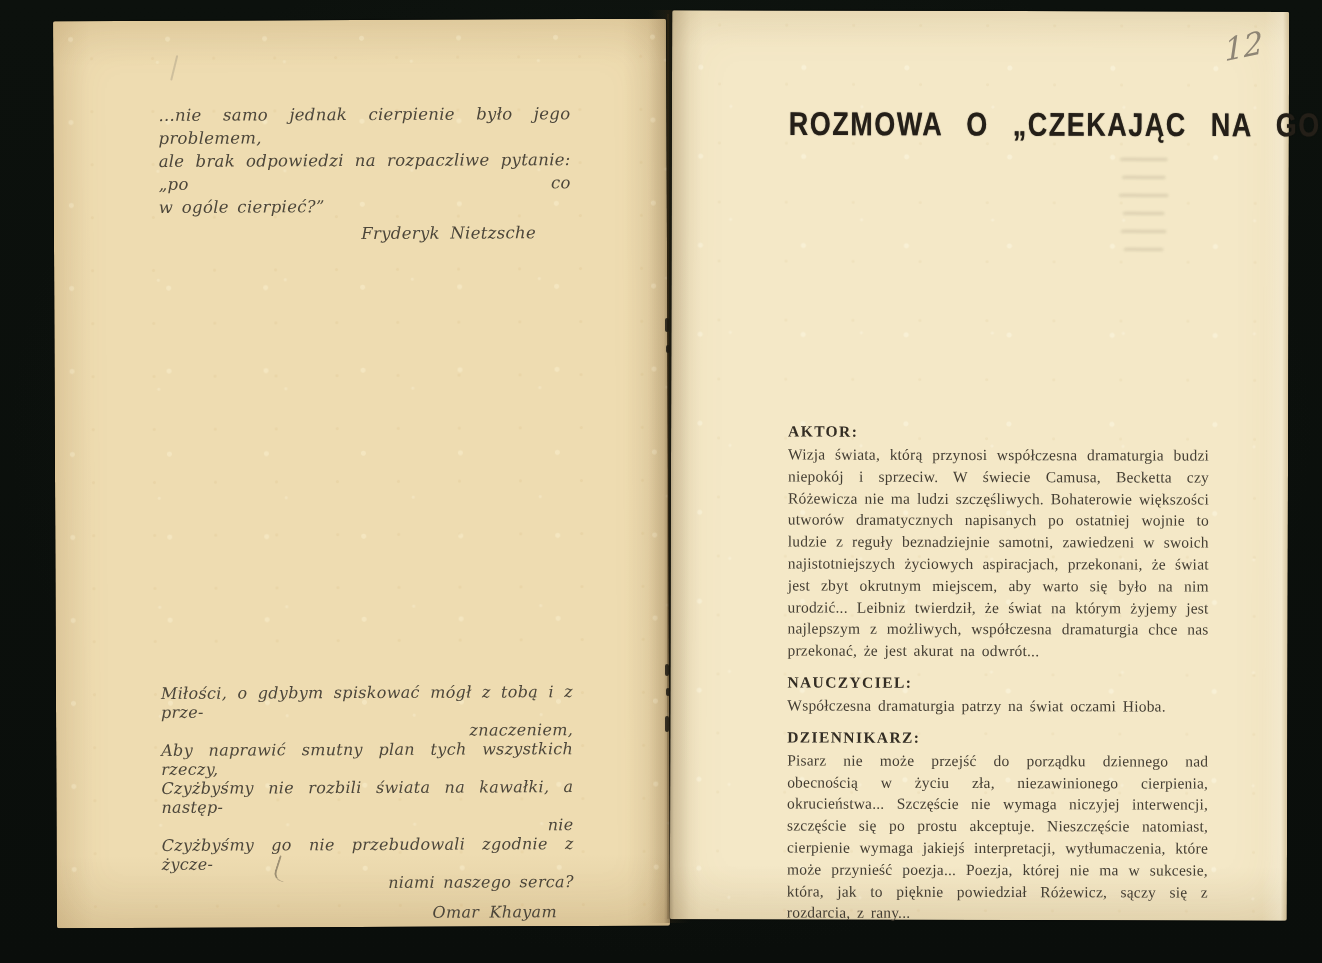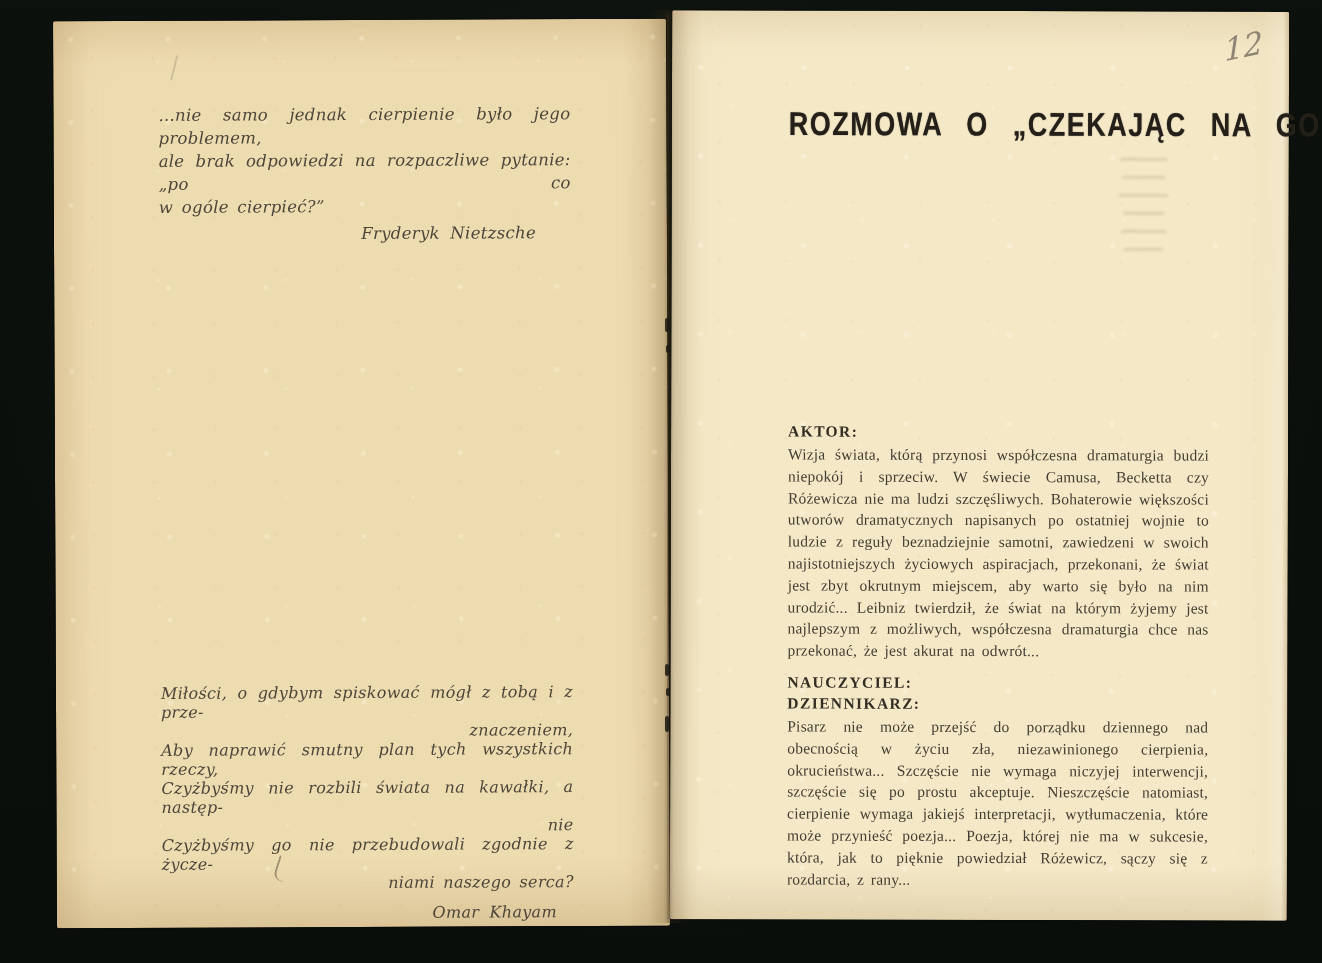--- a/index.html
+++ b/index.html
@@ -131,20 +131,21 @@
 <div class="page page-right">
   <h1 class="title">ROZMOWA O „CZEKAJĄC NA GODOTA”</h1>
 
   <div class="dialogue">
     <section>
       <h2>AKTOR:</h2>
       <p>Wizja świata, którą przynosi współczesna dramaturgia budzi niepokój i sprzeciw. W świecie Camusa, Becketta czy Różewicza nie ma ludzi szczęśliwych. Bohaterowie większości utworów dramatycznych napisanych po ostatniej wojnie to ludzie z reguły beznadziejnie samotni, zawiedzeni w swoich najistotniejszych życiowych aspiracjach, przekonani, że świat jest zbyt okrutnym miejscem, aby warto się było na nim urodzić... Leibniz twierdził, że świat na którym żyjemy jest najlepszym z możliwych, współczesna dramaturgia chce nas przekonać, że jest akurat na odwrót...</p>
     </section>
     <section>
       <h2>NAUCZYCIEL:</h2>
+      <p>Współczesna dramaturgia patrzy na świat oczami Hioba.</p>
     </section>
     <section>
       <h2>DZIENNIKARZ:</h2>
       <p>Pisarz nie może przejść do porządku dziennego nad obecnością w życiu zła, niezawinionego cierpienia, okrucieństwa... Szczęście nie wymaga niczyjej interwencji, szczęście się po prostu akceptuje. Nieszczęście natomiast, cierpienie wymaga jakiejś interpretacji, wytłumaczenia, które może przynieść poezja... Poezja, której nie ma w sukcesie, która, jak to pięknie powiedział Różewicz, sączy się z rozdarcia, z rany...</p>
     </section>
   </div>
 
   <span class="ghost" style="left:448px;top:146px;width:48px;"></span>
   <span class="ghost" style="left:450px;top:164px;width:44px;"></span>
   <span class="ghost" style="left:447px;top:182px;width:50px;"></span>

